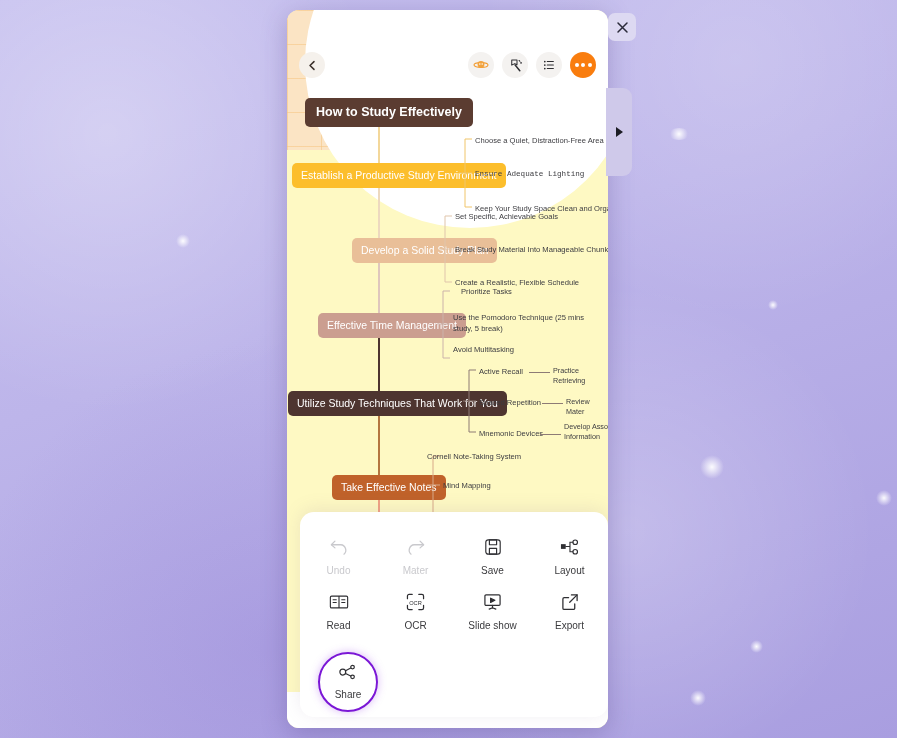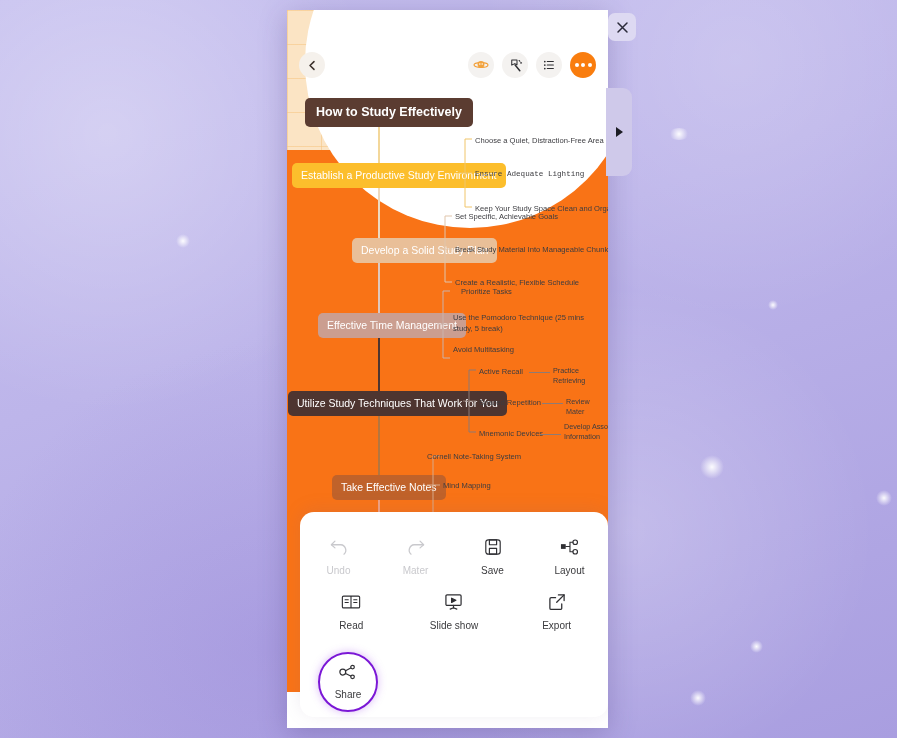--- a/index.html
+++ b/index.html
@@ -25,22 +25,22 @@
   .spark {
     position: absolute; border-radius: 50%;
     background: radial-gradient(circle, rgba(255,255,255,.95) 0%, rgba(255,255,255,0) 70%);
     pointer-events: none;
   }
 
   
   #app-card {
     position: absolute; left: 287px; top: 10px;
     width: 321px; height: 718px;
-    background: #f97316;
-    border-radius: 0;
+    background: #fef9c3;
+    border-radius: 12px;
     overflow: hidden;
     box-shadow: 0 6px 26px rgba(70,50,120,.28);
   }
 
   
   #deco-corner {
     position: absolute; left: 0; top: 0; width: 135px; height: 140px;
     background-color: #fbe4c4;
     background-image:
       linear-gradient(to right, rgba(246,196,128,.55) 1px, transparent 1px),
@@ -104,21 +104,21 @@
 
   
   #tool-panel {
     position: absolute; left: 13px; top: 502px;
     width: 308px; height: 205px;
     background: #fff;
     border-radius: 14px;
     box-shadow: 0 -3px 18px rgba(120,100,150,.13);
     padding-top: 14px;
   }
-  .tool-row { display: flex; justify-content: flex-end; }
+  .tool-row { display: flex; }
   .tool {
     flex: 1 1 0; display: flex; flex-direction: column;
     align-items: center; gap: 7px; padding: 10px 0 4px;
   }
   .tool .glyph { height: 22px; display: flex; align-items: center; justify-content: center; }
   .tool .tlabel { font-size: 10px; color: #3a3a3d; text-align: center; line-height: 1.15; }
   .tool.disabled .tlabel { color: #c9c9cd; }
   .tool.disabled svg { stroke: #c9c9cd; }
 
   #share-tool {
@@ -338,20 +338,32 @@
         <span class="glyph">
           <svg width="20" height="16" viewBox="0 0 22 17" fill="none" stroke="#2f2f33" stroke-width="1.25" stroke-linejoin="round">
             <rect x="1.5" y="2" width="19" height="13" rx="1.4"></rect>
             <path d="M11 2 V15"></path>
             <path d="M4.5 6 h3.5 M4.5 9 h3.5 M14 6 h3.5 M14 9 h3.5" stroke-linecap="round"></path>
           </svg>
         </span>
         <span class="tlabel">Read</span>
       </div>
 
+      <div class="tool">
+        <span class="glyph">
+          <svg width="19" height="18" viewBox="0 0 20 19" fill="none" stroke="#2f2f33" stroke-width="1.3" stroke-linecap="round">
+            <path d="M1.5 6 V3.2 a1.7 1.7 0 0 1 1.7-1.7 H6.5"></path>
+            <path d="M18.5 6 V3.2 a1.7 1.7 0 0 0 -1.7-1.7 H13.5"></path>
+            <path d="M1.5 13 V15.8 a1.7 1.7 0 0 0 1.7 1.7 H6.5"></path>
+            <path d="M18.5 13 V15.8 a1.7 1.7 0 0 1 -1.7 1.7 H13.5"></path>
+            <text x="10" y="12.2" font-size="6" font-family="Liberation Sans, sans-serif" fill="#2f2f33" stroke="none" text-anchor="middle">OCR</text>
+          </svg>
+        </span>
+        <span class="tlabel">OCR</span>
+      </div>
 
       <div class="tool">
         <span class="glyph">
           <svg width="19" height="18" viewBox="0 0 20 19" fill="none" stroke="#2f2f33" stroke-width="1.3" stroke-linejoin="round" stroke-linecap="round">
             <rect x="2" y="2" width="16" height="11" rx="1.2"></rect>
             <path d="M8 5.5 L12.5 7.7 L8 10 Z" fill="#2f2f33"></path>
             <path d="M10 13 V16 M6.5 17 L10 15.6 L13.5 17"></path>
           </svg>
         </span>
         <span class="tlabel">Slide show</span>

